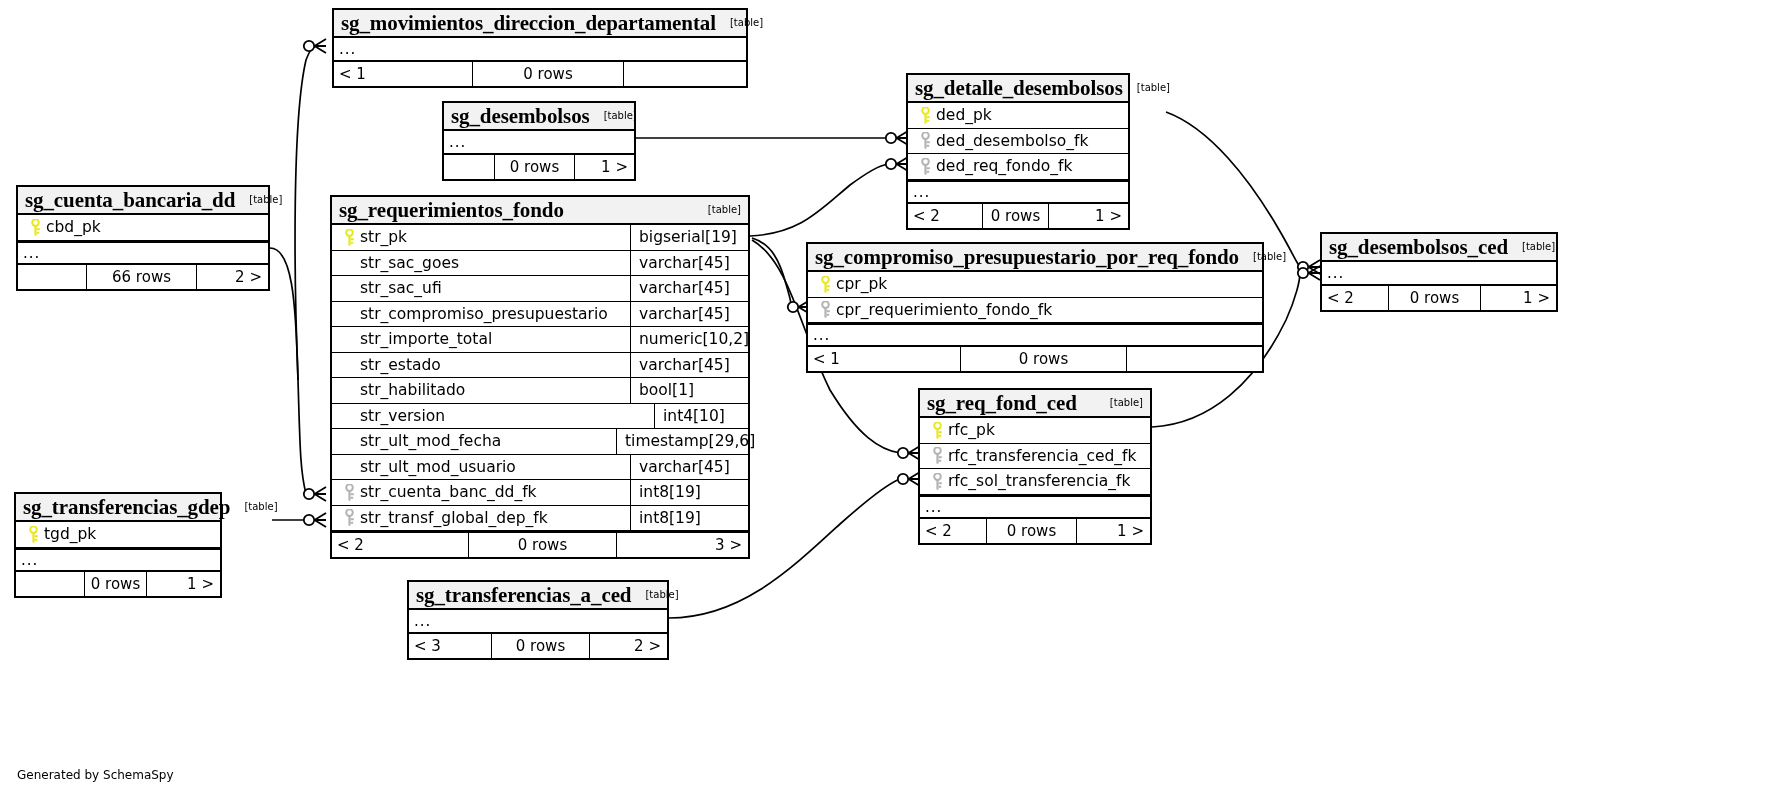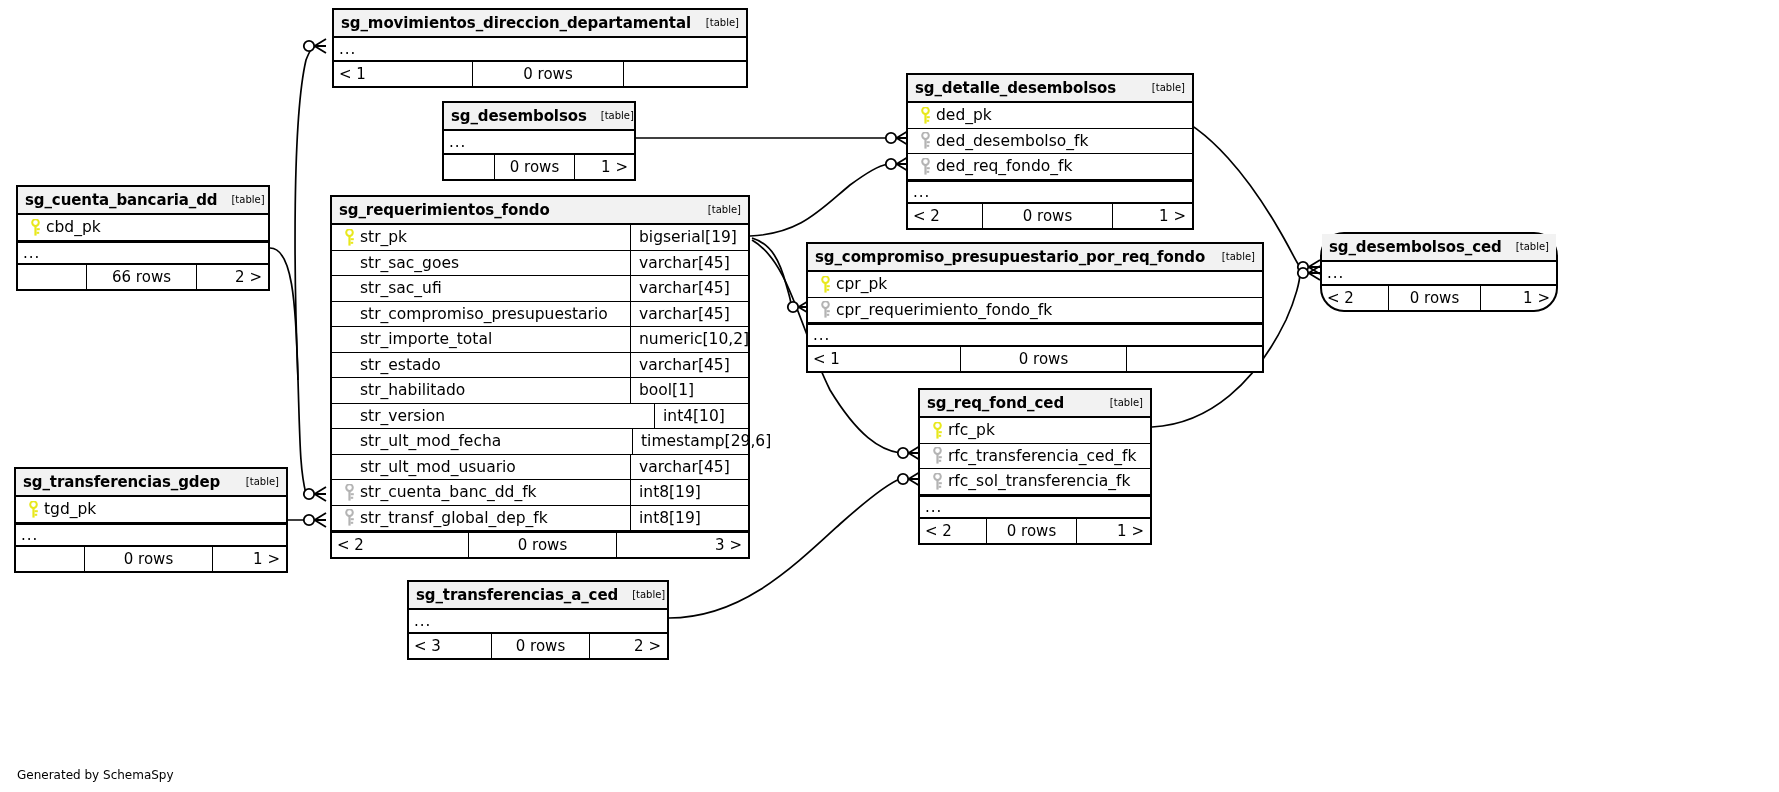--- a/index.html
+++ b/index.html
@@ -45,22 +45,23 @@
     line-height: 26px;
     padding: 0 7px;
     display: flex;
     align-items: center;
     justify-content: space-between;
     font-weight: bold;
     white-space: nowrap;
   }
   .tbl-title .tname {
     font-weight: bold;
-    font-size: 15px;
+    font-size: 21px;
     letter-spacing: -0.1px;
+    font-family: Liberation Serif, serif;
   }
   .tbl-title .ttype {
     font-weight: normal;
     font-size: 10px;
     padding-left: 14px;
   }
   .col-row {
     display: flex;
     align-items: stretch;
     border-bottom: 1.5px solid #000000;
@@ -202,21 +203,21 @@
           <span class="tname">sg_desembolsos</span>
           <span class="ttype">[table]</span>
         </div>
         <div class="ellipsis-row no-top">...</div>
         <div class="footer-row">
           <div class="fcell left" style="width:50px"></div>
           <div class="fcell center div" style="flex:1 1 auto">0 rows</div>
           <div class="fcell right div" style="width:60px">1 &gt;</div>
         </div>
       </div>
-      <div class="table-node" style="left: 906px; top: 73px; width: 288px;">
+      <div class="table-node" style="left: 906px; top: 73px; width: 224px;">
         <div class="tbl-title">
           <span class="tname">sg_detalle_desembolsos</span>
           <span class="ttype">[table]</span>
         </div>
         <div class="col-row">
           <div class="col-name">
             <span class="keyslot">
               <svg class="keyicon" width="11" height="17" viewBox="0 0 11 17">
                 <circle cx="5.5" cy="3.6" r="3.3" fill="none" stroke="#e8e81c" stroke-width="2"></circle>
                 <rect x="4.4" y="6.2" width="2.2" height="10.4" fill="#e8e81c"></rect>
@@ -351,21 +352,21 @@
             <span class="keyslot"></span>
             <span>str_version</span>
           </div>
           <div class="col-type" style="width:94px">int4[10]</div>
         </div>
         <div class="col-row">
           <div class="col-name">
             <span class="keyslot"></span>
             <span>str_ult_mod_fecha</span>
           </div>
-          <div class="col-type" style="width:116px">timestamp[29,6]</div>
+          <div class="col-type" style="width:132px">timestamp[29,6]</div>
         </div>
         <div class="col-row">
           <div class="col-name">
             <span class="keyslot"></span>
             <span>str_ult_mod_usuario</span>
           </div>
           <div class="col-type" style="width:118px">varchar[45]</div>
         </div>
         <div class="col-row">
           <div class="col-name">
@@ -433,21 +434,21 @@
             <span>cpr_requerimiento_fondo_fk</span>
           </div>
         </div>
         <div class="ellipsis-row">...</div>
         <div class="footer-row">
           <div class="fcell left" style="width:152px">&lt; 1</div>
           <div class="fcell center div" style="flex:1 1 auto">0 rows</div>
           <div class="fcell right div" style="width:136px"></div>
         </div>
       </div>
-      <div class="table-node" style="left: 1320px; top: 232px; width: 238px; border-radius: 24px;">
+      <div class="table-node" style="left: 1320px; top: 232px; width: 238px;">
         <div class="tbl-title">
           <span class="tname">sg_desembolsos_ced</span>
           <span class="ttype">[table]</span>
         </div>
         <div class="ellipsis-row no-top">...</div>
         <div class="footer-row">
           <div class="fcell left" style="width:66px">&lt; 2</div>
           <div class="fcell center div" style="flex:1 1 auto">0 rows</div>
           <div class="fcell right div" style="width:76px">1 &gt;</div>
         </div>
@@ -496,21 +497,21 @@
             <span>rfc_sol_transferencia_fk</span>
           </div>
         </div>
         <div class="ellipsis-row">...</div>
         <div class="footer-row">
           <div class="fcell left" style="width:66px">&lt; 2</div>
           <div class="fcell center div" style="flex:1 1 auto">0 rows</div>
           <div class="fcell right div" style="width:74px">1 &gt;</div>
         </div>
       </div>
-      <div class="table-node" style="left: 14px; top: 467px; width: 274px;">
+      <div class="table-node" style="left: 14px; top: 492px; width: 208px;">
         <div class="tbl-title">
           <span class="tname">sg_transferencias_gdep</span>
           <span class="ttype">[table]</span>
         </div>
         <div class="col-row">
           <div class="col-name">
             <span class="keyslot">
               <svg class="keyicon" width="11" height="17" viewBox="0 0 11 17">
                 <circle cx="5.5" cy="3.6" r="3.3" fill="none" stroke="#e8e81c" stroke-width="2"></circle>
                 <rect x="4.4" y="6.2" width="2.2" height="10.4" fill="#e8e81c"></rect>

